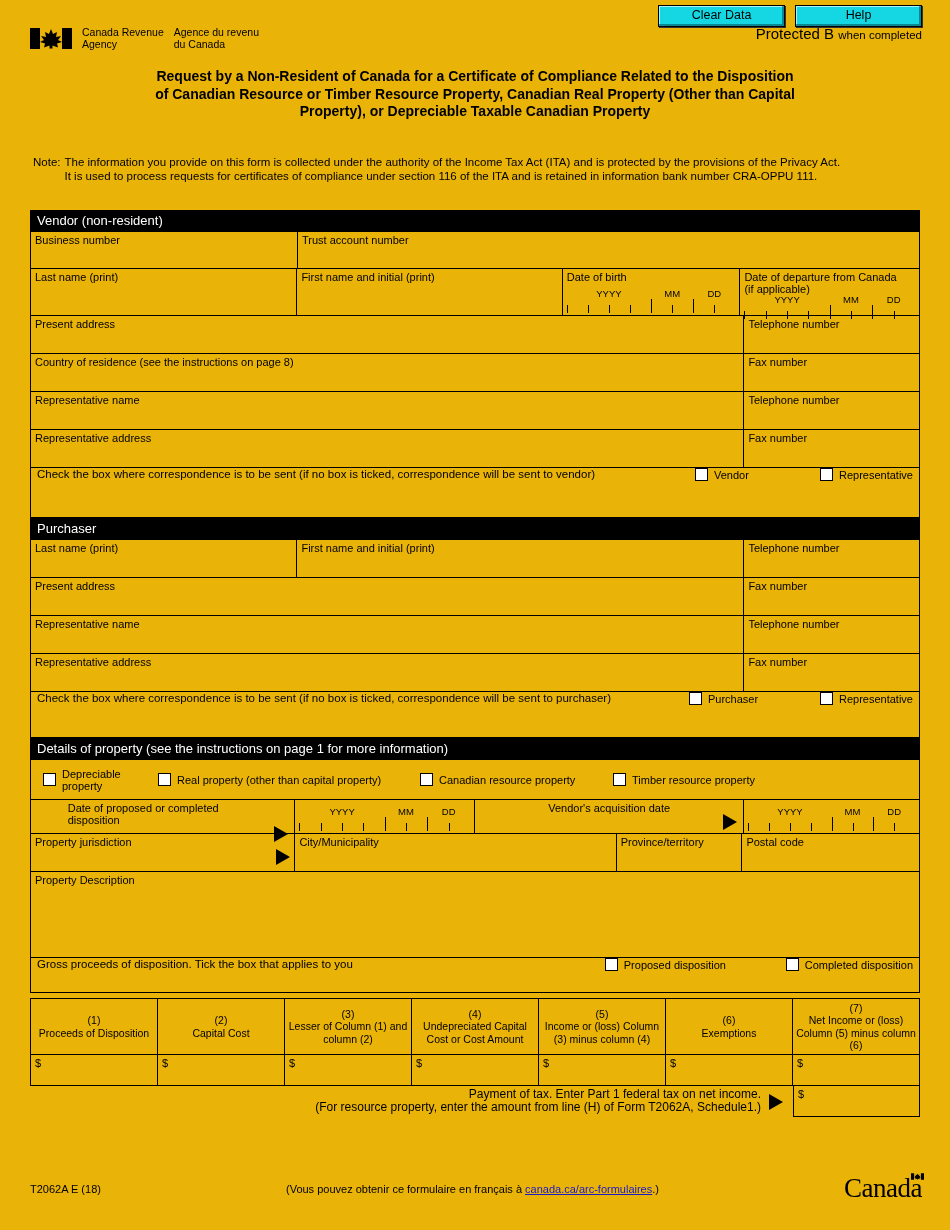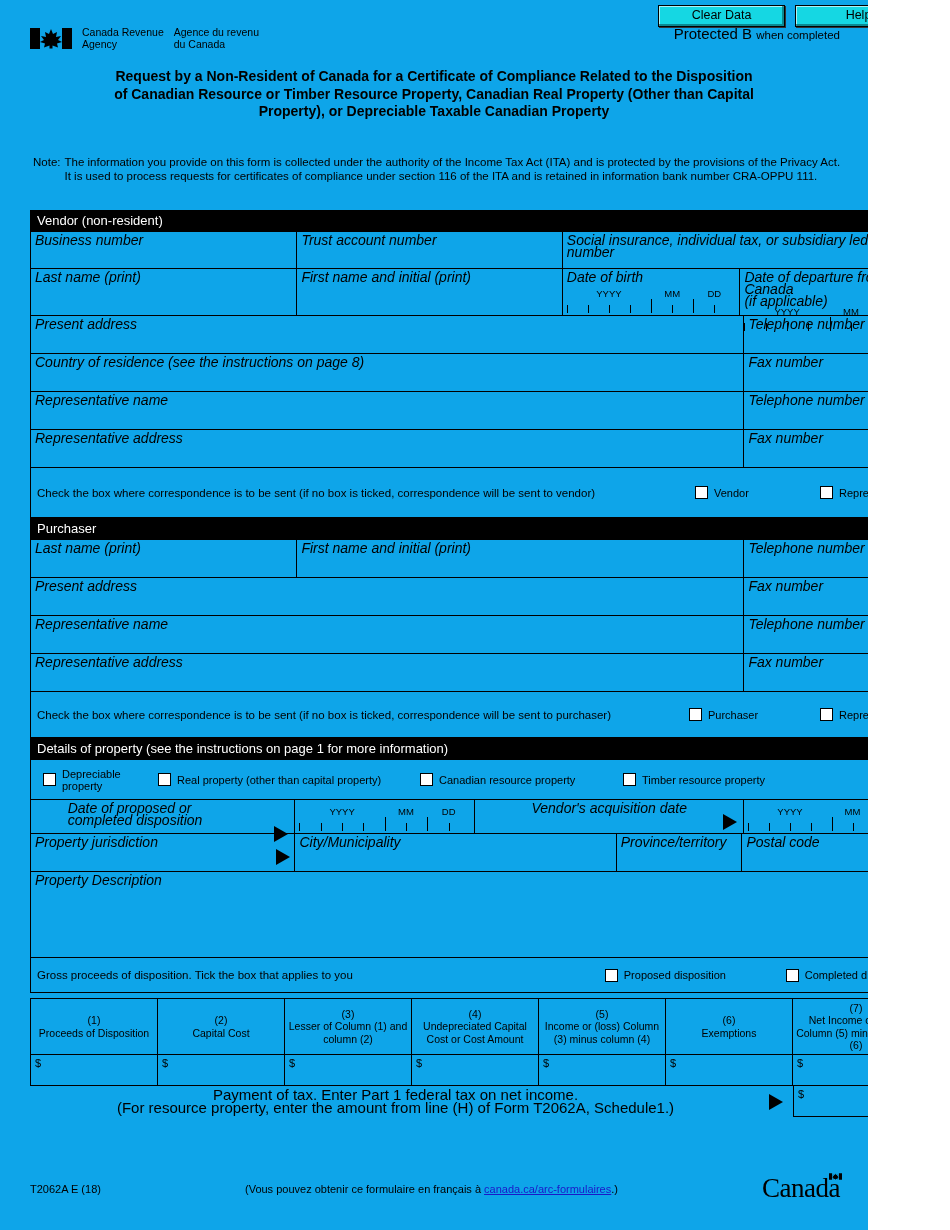--- a/index.html
+++ b/index.html
@@ -1,18 +1,18 @@
 <!DOCTYPE html>
 <html><head>
 <meta charset="utf-8">
 <style>
   * { margin:0; padding:0; box-sizing:border-box; }
   html,body { background:#fff; }
   body { font-family:"Liberation Sans", sans-serif; color:#000; }
-  .page { position:relative; width:868px; height:1230px; background:#0ea5e9; overflow:hidden; }
+  .page { position:relative; width:950px; height:1230px; background:#eab308; overflow:hidden; }
 
   
   .btn { position:absolute; height:22px; width:127px; background:#15d7e3;
          border:1px solid #000; font-size:12.5px; text-align:center; line-height:19px;
          box-shadow: inset -2px -2px 0 rgba(5,95,105,.65), inset 1px 1px 0 rgba(255,255,255,.65), 1px 1px 0 #333;
          cursor:pointer; font-family:"Liberation Sans",sans-serif; }
   .btn-clear { left:658px; top:5px; }
   .btn-help  { left:795px; top:5px; }
   .protected { position:absolute; top:25px; right:28px; font-size:15px; }
   .protected small { font-size:11.5px; }
@@ -27,36 +27,36 @@
   .note { position:absolute; left:33px; top:156px; width:886px; font-size:11.5px; line-height:13.5px; display:flex; }
   .note .nlab { font-weight:bold; font-weight:normal; margin-right:4px; white-space:nowrap; }
 
   
   .form { position:absolute; left:30px; top:210px; width:890px; }
   .bar { background:#000; color:#fff; height:22px; line-height:22px; padding-left:7px; font-size:13px; }
   .row { display:flex; border:1.5px solid #000; border-top:0; }
   .cell { border-right:1.5px solid #000; padding:2px 4px; font-size:10.5px; position:relative;
           display:flex; flex-direction:column; }
   .cell:last-child { border-right:0; }
-  .lbl { font-size:14px; line-height:12px;font-style:italic; }
+  .lbl { font-size:11px; line-height:12px; }
 
   .h27{height:27px}.h37{height:37px}.h47{height:47px}.h38{height:38px}.h50{height:50px}
   .h46{height:46px}.h40{height:40px}.h34{height:34px}.h86{height:86px}.h35{height:35px}
   .h57{height:57px}.h31{height:31px}
   .w267{width:267px}.w266{width:266px}.w357{width:357px}.w178{width:178px}.w179{width:179px}
   .w715{width:715px}.w175{width:175px}.w448{width:448px}
   .w265{width:265px}.w180{width:180px}.w270{width:270px}.w322{width:322px}.w126{width:126px}.w177{width:177px}
 
   .cb { width:13px; height:13px; border:1.6px solid #000; background:#fff; display:inline-block; flex:none; cursor:pointer; }
   .cbg { display:flex; align-items:center; gap:6px; font-size:11px; line-height:12px; }
   .types { align-items:center; padding:0 4px; }
   .types .cbg { margin-left:16px; }
   .types .cbg:first-child { margin-left:16px; }
 
-  .corr { align-items:center; padding:0 6px; }
+  .corr { align-items:flex-start; padding:0 6px; }
   .corr .txt { font-size:11.5px; flex:1; }
   .corr .cbg { margin-left:33px; }
 
   
   .comb { margin-top:auto; }
   .comb-labels { display:flex; font-size:9.5px; line-height:10px; text-align:center; }
   .comb-labels .l4 { flex:4; } .comb-labels .l2 { flex:2; }
   .comb-ticks { display:flex; height:14px; align-items:flex-end; }
   .comb-ticks i { flex:1; border-left:1.3px solid #000; height:8px; }
   .comb-ticks i.g { height:14px; }
@@ -65,21 +65,21 @@
   .cell-arrow { flex-direction:column; align-items:center; }
   .cell-arrow .arr { margin-left:auto; margin-right:2px; }
   .arr-br { position:absolute; right:4px; bottom:6px; }
 
   
   .tbl-head .cell { flex:1; text-align:center; justify-content:center; font-size:10.5px; line-height:12.5px; padding:2px; }
   .tbl-dollar .cell { flex:1; font-size:11px; }
 
   
   .pay { display:flex; border:0; margin-top:0; }
-  .pay .ptxt { flex:1; text-align:center; font-size:15px; line-height:13px; padding:2px 8px 0 0; }
+  .pay .ptxt { flex:1; text-align:right; font-size:12px; line-height:13px; padding:2px 8px 0 0; }
   .pay .arr { margin-top:8px; }
   .pay .pbox { width:127px; margin-left:10px; border:1.5px solid #000; border-top:0; font-size:11px; padding:2px 4px; height:31px; }
 
   .footer { position:absolute; left:30px; right:28px; top:1175px; display:flex; align-items:flex-start; }
   .fcode { font-size:11px; margin-top:8px; }
   .ffr { flex:1; text-align:center; font-size:11px; margin-top:8px; }
   .ffr a { color:#1a19c8; }
   .wordmark { position:relative; font-family:Liberation Serif, serif; font-size:27px; letter-spacing:-0.5px; line-height:27px; }
   .wordmark svg { position:absolute; right:-2px; top:-2px; }
 </style>
@@ -129,23 +129,20 @@
 
     <div class="bar">Vendor (non-resident)</div>
 
 
     <div class="row h37">
       <div class="cell w267">
         <span class="lbl">Business number</span>
       </div>
       <div class="cell w266">
         <span class="lbl">Trust account number</span>
-      </div>
-      <div class="cell w357">
-        <span class="lbl">Social insurance, individual tax, or subsidiary ledger number</span>
       </div>
     </div>
 
     <div class="row h47">
       <div class="cell w267">
         <span class="lbl">Last name (print)</span>
       </div>
       <div class="cell w266">
         <span class="lbl">First name and initial (print)</span>
       </div>
@@ -301,21 +298,21 @@
         <span style="width:62px">Depreciable property</span>
       </span>
       <span class="cbg" style="margin-left:7px; width:255px">
         <i class="cb"></i>
         <span>Real property (other than capital property)</span>
       </span>
       <span class="cbg" style="margin-left:7px; width:186px">
         <i class="cb"></i>
         <span>Canadian resource property</span>
       </span>
-      <span class="cbg" style="margin-left:17px">
+      <span class="cbg" style="margin-left:7px">
         <i class="cb"></i>
         <span>Timber resource property</span>
       </span>
     </div>
 
     <div class="row h34">
       <div class="cell w265 cell-arrow">
         <span class="lbl" style="width:190px">Date of proposed or completed disposition</span>
         <span class="arr"></span>
       </div>

